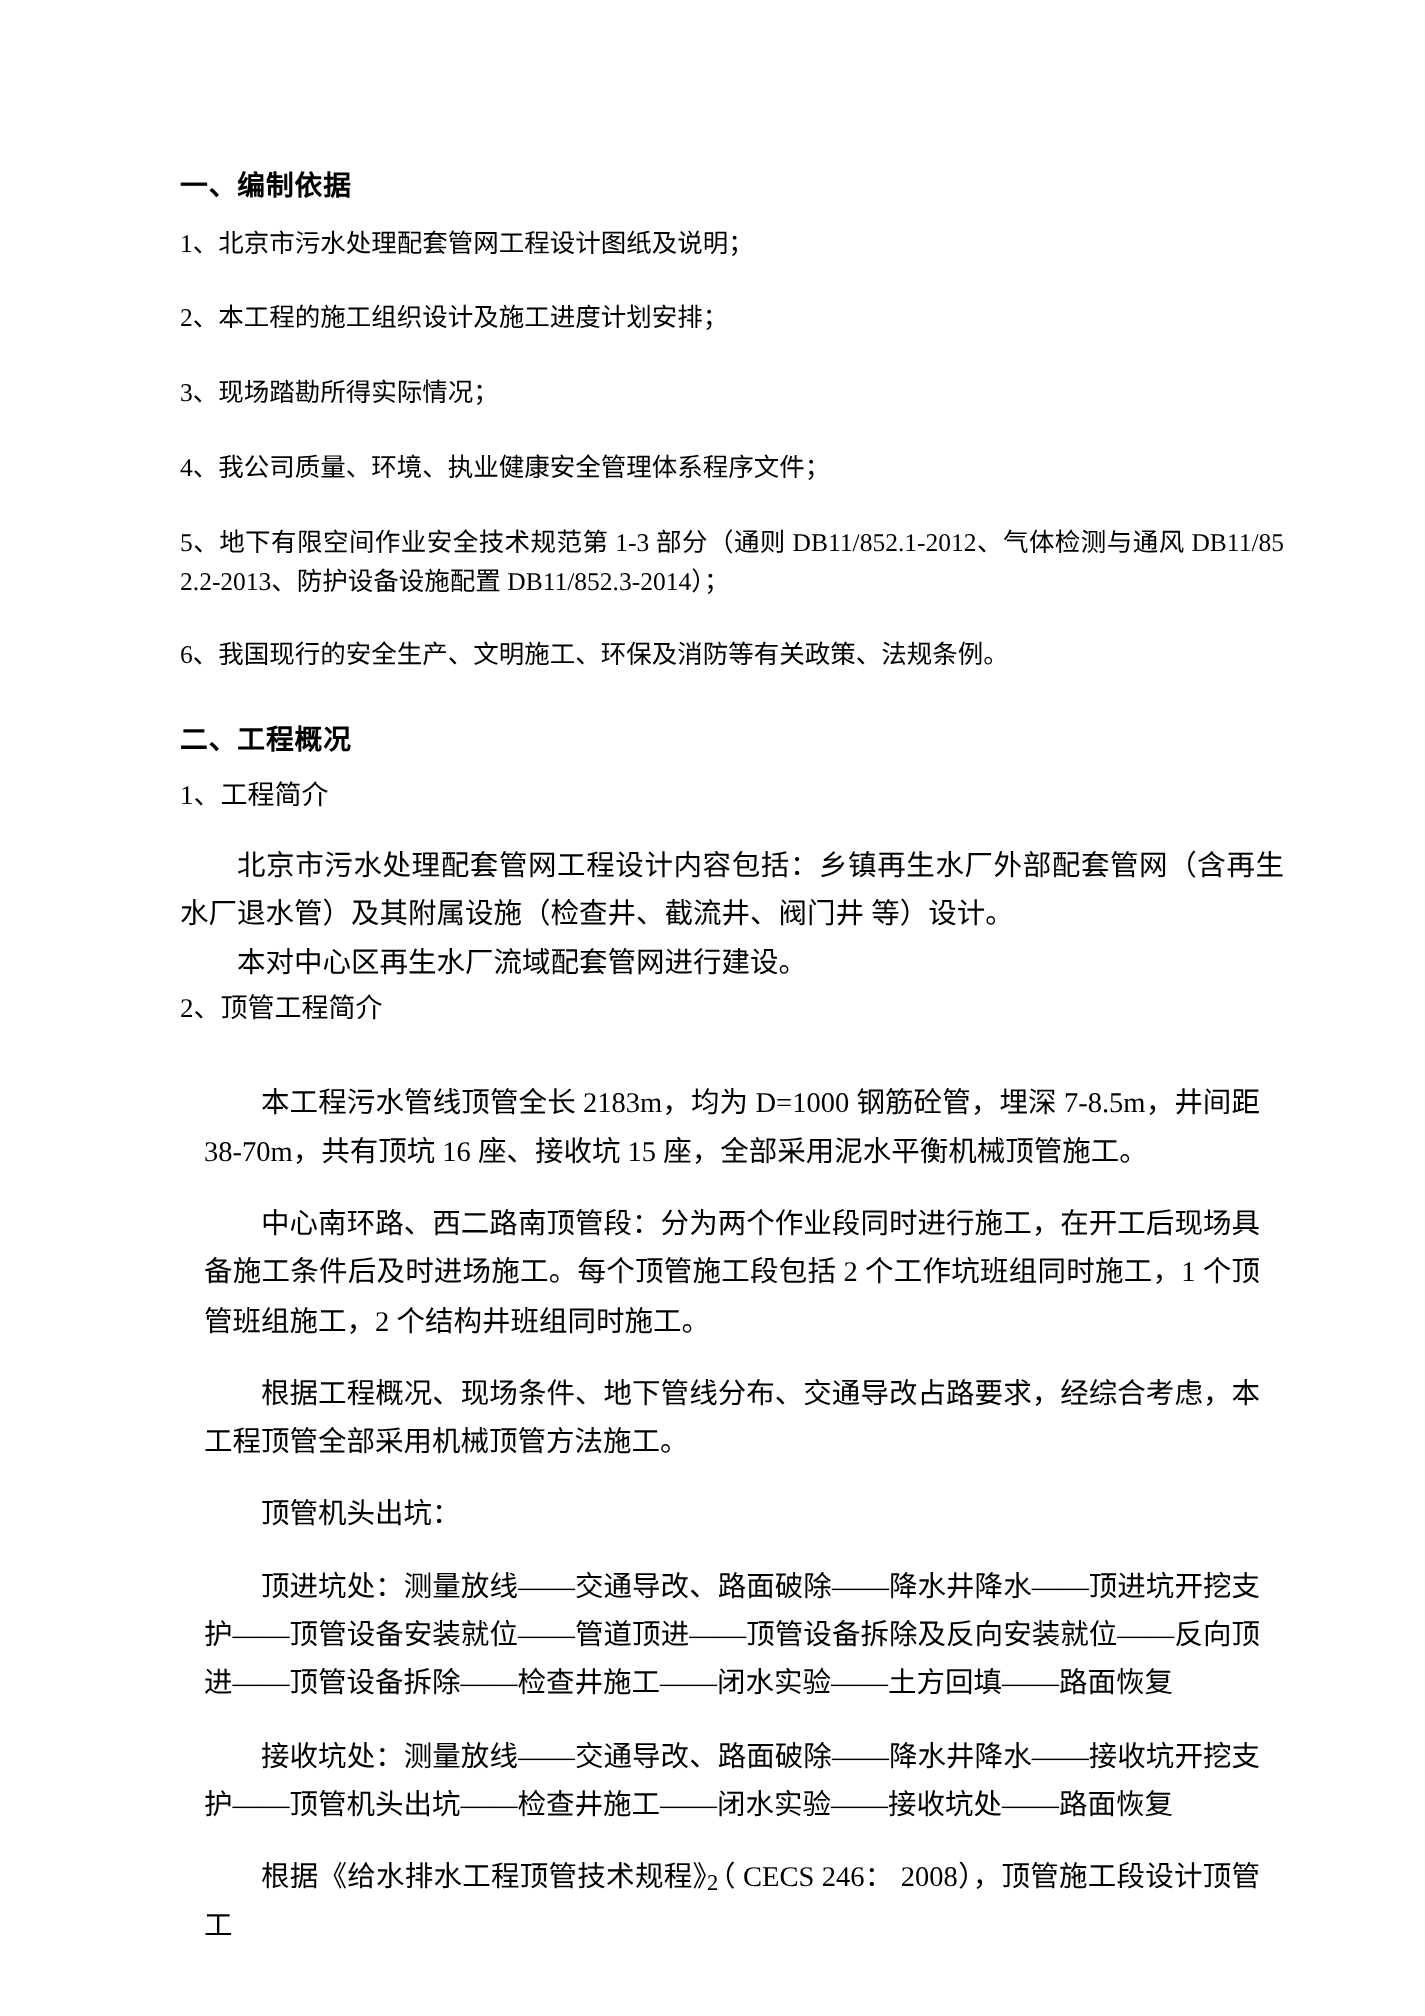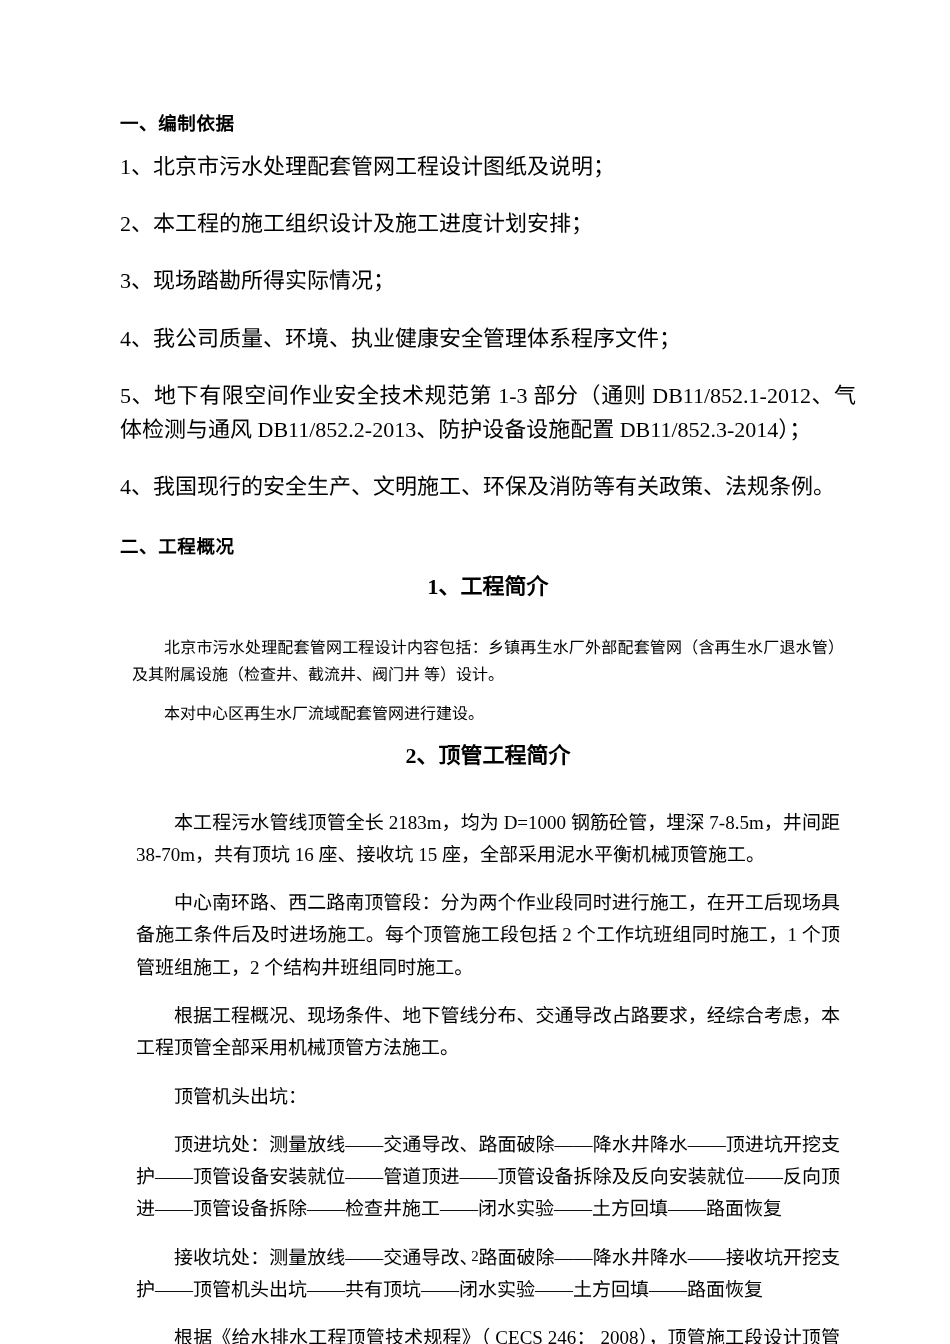--- a/index.html
+++ b/index.html
@@ -37,43 +37,42 @@
     margin: 0 0 16px 0;
     text-align: left;
   }
   .h-section.second {
     margin-top: 34px;
     margin-bottom: 14px;
   }
 
   
   .p-item {
-    font-size: 22px;
+    font-size: 17px;
     line-height: 1.52;
     margin: 0 0 24px 0;
     text-align: justify;
     text-justify: inter-ideograph;
     word-break: break-all;
   }
   .p-item:last-child { margin-bottom: 0; }
 
   
   .p-sub {
-    font-size: 22px;
+    font-size: 18px;
     line-height: 1.52;
     margin: 0 0 8px 0;
-    text-align: center;
-    font-weight: bold;
+    text-align: left;
   }
 
   
   .p-body {
-    font-size: 16px;
+    font-size: 19px;
     line-height: 1.70;
-    margin: 12px;
+    margin: 0;
     text-indent: 2em;
     text-align: justify;
     text-justify: inter-ideograph;
     word-break: break-all;
   }
 
   
   .p-flow {
     font-size: 19px;
     line-height: 1.70;
@@ -104,39 +103,39 @@
 <div class="page">
   <div class="doc-body">
 
     <h1 class="h-section">一、编制依据</h1>
 
     <p class="p-item">1、北京市污水处理配套管网工程设计图纸及说明；</p>
     <p class="p-item">2、本工程的施工组织设计及施工进度计划安排；</p>
     <p class="p-item">3、现场踏勘所得实际情况；</p>
     <p class="p-item">4、我公司质量、环境、执业健康安全管理体系程序文件；</p>
     <p class="p-item">5、地下有限空间作业安全技术规范第 1-3 部分（通则 DB11/852.1-2012、气体检测与通风 DB11/852.2-2013、防护设备设施配置 DB11/852.3-2014）；</p>
-    <p class="p-item">4、我国现行的安全生产、文明施工、环保及消防等有关政策、法规条例。</p>
+    <p class="p-item">6、我国现行的安全生产、文明施工、环保及消防等有关政策、法规条例。</p>
 
     <h1 class="h-section second">二、工程概况</h1>
 
     <p class="p-sub">1、工程简介</p>
 
     <div class="gap-sm"></div>
 
     <p class="p-body">北京市污水处理配套管网工程设计内容包括：乡镇再生水厂外部配套管网（含再生水厂退水管）及其附属设施（检查井、截流井、阀门井 等）设计。</p>
     <p class="p-body">本对中心区再生水厂流域配套管网进行建设。</p>
 
     <p class="p-sub">2、顶管工程简介</p>
 
     <div class="gap-sm"></div>
 
     <p class="p-flow">本工程污水管线顶管全长 2183m，均为 D=1000 钢筋砼管，埋深 7-8.5m，井间距 38-70m，共有顶坑 16 座、接收坑 15 座，全部采用泥水平衡机械顶管施工。</p>
     <p class="p-flow">中心南环路、西二路南顶管段：分为两个作业段同时进行施工，在开工后现场具备施工条件后及时进场施工。每个顶管施工段包括 2 个工作坑班组同时施工，1 个顶管班组施工，2 个结构井班组同时施工。</p>
     <p class="p-flow">根据工程概况、现场条件、地下管线分布、交通导改占路要求，经综合考虑，本工程顶管全部采用机械顶管方法施工。</p>
     <p class="p-flow">顶管机头出坑：</p>
     <p class="p-flow">顶进坑处：测量放线——交通导改、路面破除——降水井降水——顶进坑开挖支护——顶管设备安装就位——管道顶进——顶管设备拆除及反向安装就位——反向顶进——顶管设备拆除——检查井施工——闭水实验——土方回填——路面恢复</p>
-    <p class="p-flow">接收坑处：测量放线——交通导改、路面破除——降水井降水——接收坑开挖支护——顶管机头出坑——共有顶坑——闭水实验——土方回填——路面恢复</p>
+    <p class="p-flow">接收坑处：测量放线——交通导改、路面破除——降水井降水——接收坑开挖支护——顶管机头出坑——检查井施工——闭水实验——接收坑处——路面恢复</p>
     <p class="p-flow">根据《给水排水工程顶管技术规程》（ CECS 246： 2008），顶管施工段设计顶管工</p>
 
   </div>
 
   <div class="page-number">2</div>
 </div>
 
 </body></html>

